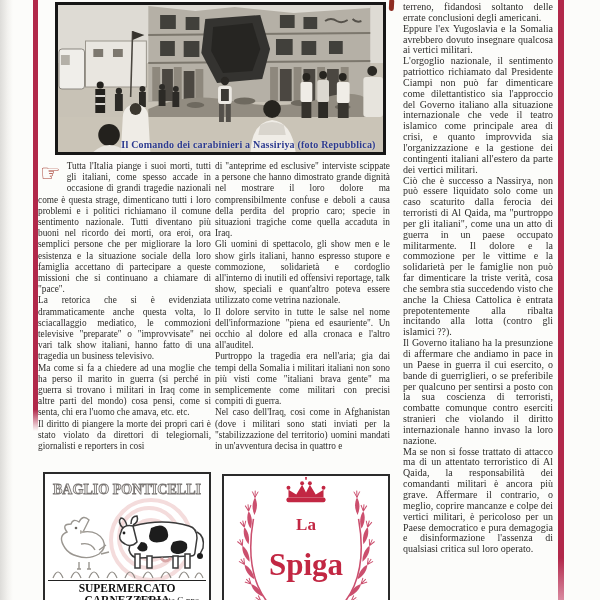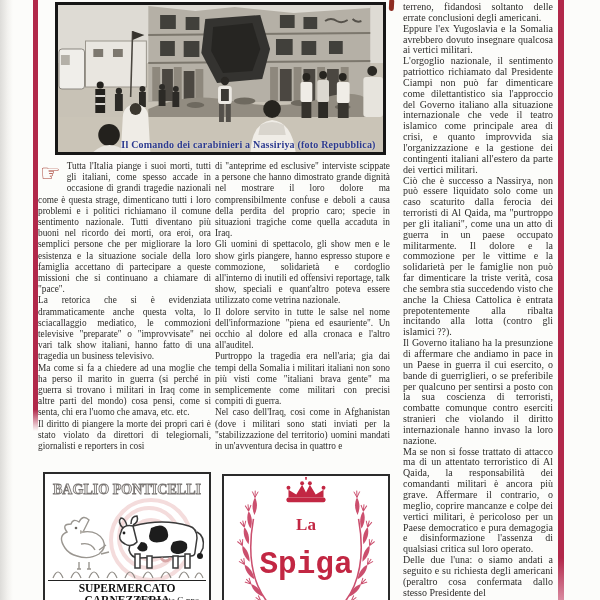--- a/index.html
+++ b/index.html
@@ -39,21 +39,21 @@
   .grass{position:absolute;left:4px;top:88px;width:156px;height:18px;}
   .baglio-rule{position:absolute;left:3px;top:106px;width:158px;border-top:1.5px solid #222;}
   .baglio-line1{position:absolute;left:0;top:108px;width:100%;text-align:center;
         font-weight:bold;font-size:11.5px;word-spacing:6px;color:#111;}
   .baglio-line2{position:absolute;right:10px;top:121px;font-size:9px;color:#222;}
   #ad-spiga{left:222px;top:474px;width:168px;height:150px;}
   .spiga-art{position:absolute;left:0;top:0;width:100%;height:100%;}
   .spiga-text{position:absolute;left:0;top:24px;width:100%;text-align:center;
         color:#c22743;font-weight:bold;line-height:1;}
   .spiga-la{font-size:17px;margin:16px;}
-  .spiga-name{font-size:31px;margin:1px 0 0;font-family:Liberation Mono, monospace;}
+  .spiga-name{font-size:31px;margin:1px 0 0;}
   .spiga-doro{font-size:28px;margin:18px 0 0;}
   .spiga-tag{display:inline-block;font-size:7.6px;font-weight:bold;margin-top:5px;
         border-bottom:1px solid #c22743;padding:0 2px 1px;text-align:right;}
   .spiga-addr{font-size:6.4px;line-height:8px;font-weight:normal;margin-top:2px;}
 </style>
 </head>
 <body>
 
 <div class="page">
 
@@ -180,36 +180,35 @@
         <p>Tutta l'Italia piange i suoi morti, tutti gli italiani, come spesso accade in occasione di grandi tragedie nazionali come è questa strage, dimenticano tutti i loro problemi e i politici richiamano il comune sentimento nazionale. Tutti diventano più buoni nel ricordo dei morti, ora eroi, ora semplici persone che per migliorare la loro esistenza e la situazione sociale della loro famiglia accettano di partecipare a queste missioni che si continuano a chiamare di "pace".</p>
         <p>La retorica che si è evidenziata drammaticamente anche questa volta, lo sciacallaggio mediatico, le commozioni televisive "preparate" o "improvvisate" nei vari talk show  italiani, hanno fatto di una tragedia un business televisivo.</p>
         <p>Ma come si fa a chiedere ad una moglie che ha perso il marito in guerra (si perché in guerra si trovano i militari in Iraq come in altre parti del mondo) cosa pensi, come si senta, chi era l'uomo che amava, etc. etc.</p>
         <p>Il diritto di piangere la morte dei propri cari è stato violato da direttori di telegiornali, giornalisti e reporters in cosi</p>
       </div>
   </div>
 
   <div class="col" id="col-mid">
     <div>
         <p>di "anteprime ed esclusive"  interviste scippate a persone che hanno dimostrato grande dignità nel mostrare il loro dolore ma comprensibilmente confuse e deboli a causa della perdita del proprio caro; specie in situazioni tragiche come quella accaduta in Iraq.</p>
-        <p>Gli uomini di spettacolo, gli show men e le show girls  piangere, hanno espresso stupore e commozione, solidarietà e cordoglio all'interno di inutili ed offensivi reportage, talk show, speciali e quant'altro poteva essere utilizzato come vetrina nazionale.</p>
+        <p>Gli uomini di spettacolo, gli show men e le show girls  italiani, hanno espresso stupore e commozione, solidarietà e cordoglio all'interno di inutili ed offensivi reportage, talk show, speciali e quant'altro poteva essere utilizzato come vetrina nazionale.</p>
         <p>Il dolore servito in tutte le salse nel nome dell'informazione "piena ed esauriente". Un occhio al dolore ed alla cronaca e l'altro all'auditel.</p>
         <p>Purtroppo la tragedia era nell'aria; gia dai tempi della Somalia i militari italiani non sono più visti come "italiani brava gente" ma semplicemente come militari con precisi compiti di guerra.</p>
         <p>Nel caso dell'Iraq, cosi come in Afghanistan (dove i militari sono stati inviati per la "stabilizzazione del territorio) uomini mandati in un'avventura decisa in quattro e</p>
       </div>
   </div>
 
   <div class="col" id="col-right">
     <div>
         <p>terreno, fidandosi soltanto delle errate conclusioni degli americani.</p>
         <p>Eppure l'ex Yugoslavia e la Somalia avrebbero dovuto insegnare qualcosa ai vertici militari.</p>
         <p>L'orgoglio nazionale, il sentimento patriottico richiamato dal Presidente Ciampi non può far dimenticare come dilettantistico sia l'approccio del Governo italiano alla situazione internazionale che vede il teatro islamico come principale area di crisi, e quanto improvvida sia l'organizzazione e la gestione dei contingenti italiani all'estero da parte dei vertici militari.</p>
         <p>Ciò che è successo a Nassirya, non può essere liquidato solo come un caso scaturito dalla ferocia dei terroristi di Al Qaida, ma "purtroppo per gli italiani", come una un atto di guerra in un paese occupato militarmente.  Il dolore e la commozione per le vittime e la solidarietà per le famiglie non può far dimenticare la triste verità, cosa che sembra stia succedendo visto che anche la Chiesa Cattolica è entrata prepotentemente alla ribalta incitando alla lotta (contro gli islamici ??).</p>
         <p>Il Governo italiano ha  la presunzione di affermare che andiamo in pace in un Paese in guerra il cui esercito, o bande di guerriglieri, o se preferibile per qualcuno per sentirsi a posto con la sua coscienza di terroristi, combatte comunque contro eserciti stranieri che violando il diritto internazionale hanno invaso la loro nazione.</p>
         <p>Ma se non si fosse trattato di attacco ma di un attentato terroristico di Al Qaida, la responsabilità dei comandanti militari è ancora più grave. Affermare il contrario, o meglio,  coprire mancanze e colpe dei vertici militari,  è pericoloso per un Paese democratico e pura demagogia e disinformazione l'assenza di qualsiasi critica sul loro operato.</p>
-        <p>Delle due l'una: o siamo andati a seguito e su richiesta degli americani (peraltro cosa confermata dallo stesso Presidente del</p>
       </div>
   </div>
 
   <div class="ad" id="ad-baglio">
     <svg class="spiral" viewBox="0 0 118 96">
       <g fill="none" stroke="#f4dcdc" stroke-width="4">
         <circle cx="62" cy="46" r="10"></circle>
           <circle cx="60" cy="48" r="20"></circle>
         <circle cx="58" cy="46" r="30"></circle>
           <circle cx="60" cy="48" r="40"></circle>

